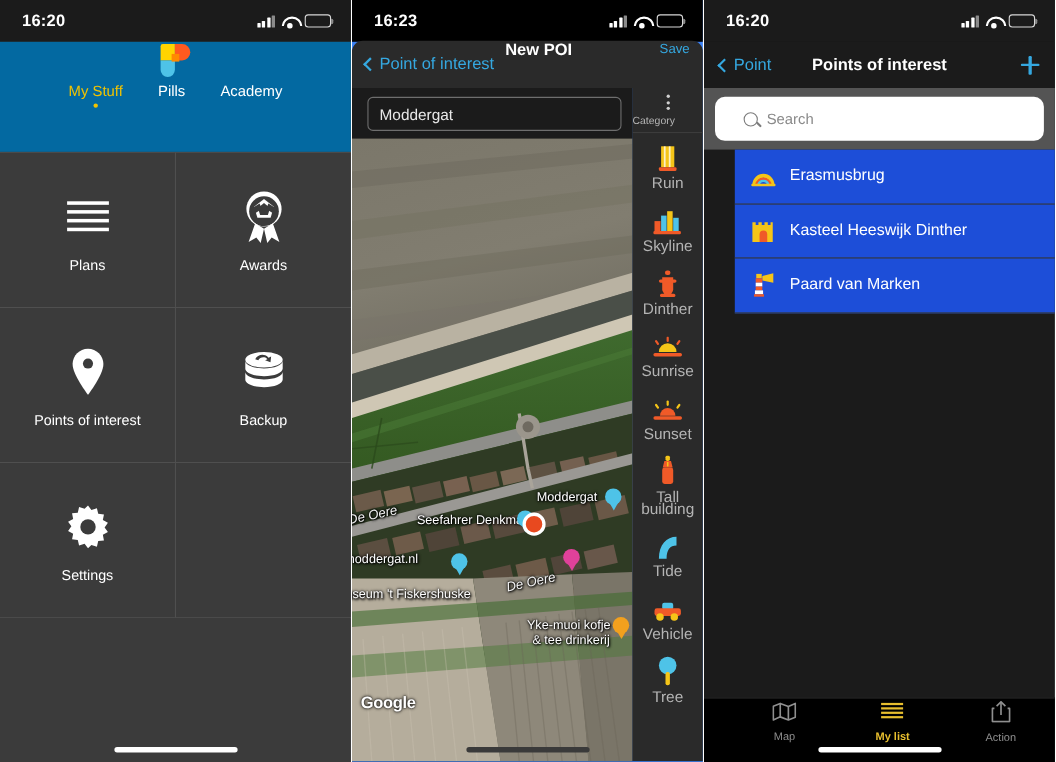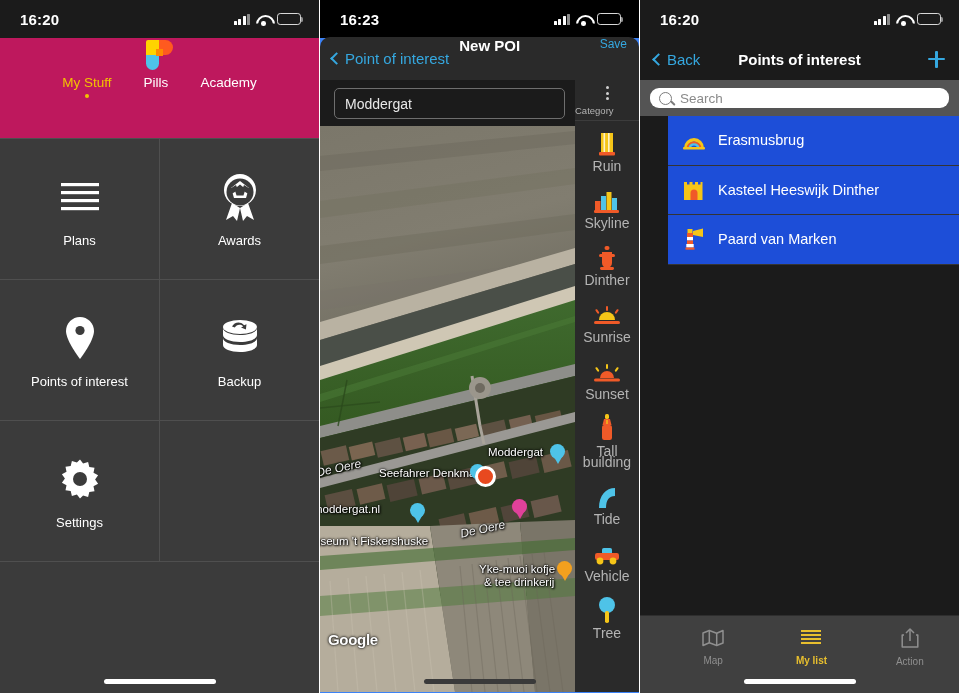--- a/index.html
+++ b/index.html
@@ -37,21 +37,21 @@
       background:#8c8c8c; border-radius:0 1.5px 1.5px 0; }
   .batt .lvl { height: 100%; width: 52%; background: #fff; border-radius: 1.6px; }
 
   
   .home-ind { position: absolute; bottom: 9px; left: 50%; transform: translateX(-50%);
               width: 112px; height: 5px; border-radius: 3px; background: #fff; }
   .home-ind.dark { background: #3a3a3a; }
 
   
   .p1 { background: #3b3b3b; }
-  .p1-top { background: #be185d; height: 100px; position: relative; }
+  .p1-top { background: #0369a1; height: 100px; position: relative; }
   .logo-wrap { display:flex; justify-content:center; padding-top: 2px; }
   .pills-logo { width: 27px; height: 30px; position: relative; }
   .pl-a { position:absolute; left:0; top:0; width:13px; height:15px; background:#ffd400; border-radius:2px 0 0 0;}
   .pl-b { position:absolute; left:13px; top:0; width:14px; height:15px; background:#ff5a1f;
           border-radius: 0 7.5px 7.5px 0; }
   .pl-c { position:absolute; left:0; top:15px; width:13px; height:15px; background:#4ec3e8;
           border-radius: 0 0 6.5px 6.5px; }
   .pl-d { position:absolute; left:10px; top:9px; width:7px; height:7px; background:#ff8a00; }
   .tabs-row { display:flex; align-items:flex-start; justify-content:center; gap:32px; margin-top: 5px; }
   .tab1 { color:#fff; font-size:13.5px; text-align:center; position:relative; padding-bottom:8px; }
@@ -109,32 +109,32 @@
 
   
   .p3 { background: #1b1b1b; }
   .navbar3 { height: 42px; background:#1b1b1b; display:flex; align-items:center; padding:0 14px; position:relative; }
   .nav3-title { position:absolute; left:0; right:0; text-align:center; color:#fff; font-size:15px; font-weight:bold; }
   .plus { position:absolute; right:14px; width:17px; height:17px; }
   .plus::before, .plus::after { content:""; position:absolute; background:#35a8e0; border-radius:1px; }
   .plus::before { left:0; top:7px; width:17px; height:2.6px; }
   .plus::after { top:0; left:7px; height:17px; width:2.6px; }
   .search-wrap { background:#545454; padding: 8px 10px; }
-  .search-box { background:#fff; border-radius:9px; height:20px; display:flex; align-items:center;
-                gap:8px; padding: 0 9px; }
+  .search-box { background:#fff; border-radius:9px; height:40px; display:flex; align-items:center;
+                gap:8px; padding: 0 26px; }
   .mag { width:13px; height:13px; border:1.8px solid #7c7c7c; border-radius:50%; position:relative; flex:0 0 auto;}
   .mag::after { content:""; position:absolute; width:5.5px; height:1.8px; background:#7c7c7c;
                 transform: rotate(45deg); right:-4.5px; bottom:0px; border-radius:1px;}
   .search-ph { color:#8a8a8a; font-size:13.5px; }
   .poi-list { background:#1d4ed8;margin-left:28px; }
   .poi-row { height: 49.5px; display:flex; align-items:center; gap:12px; padding-left: 14px;
              border-bottom:1px solid #343434; }
   .poi-row .pic { width: 24px; height:24px; display:flex; align-items:center; justify-content:center; flex:0 0 auto;}
   .poi-row .ptx { color:#fff; font-size:14.5px; }
-  .tabbar { position:absolute; bottom:0; left:0; right:0; height: 78px; background:#404040;
+  .tabbar { position:absolute; bottom:0; left:0; right:0; height: 59px; background:#000000;
             border-top:1px solid #2e2e2e; display:flex;padding-left:24px; }
   .tb { flex:1; display:flex; flex-direction:column; align-items:center; justify-content:center; gap:4px;
         padding-bottom: 14px; }
   .tb .tbl { font-size:10px; color:#8f8f8f; }
   .tb.active .tbl { color:#e8bf2e; font-weight:bold; }
 </style>
 </head>
 <body>
 
 <div class="stage">
@@ -560,21 +560,21 @@
             <i></i>
           </span>
         <span class="wifi"></span>
         <span class="batt"><span class="lvl"></span></span>
       </div>
     </div>
 
     <div class="navbar3">
       <div class="back-link">
         <span class="chev"></span>
-        <span>Back</span>
+        <span>Point</span>
       </div>
       <div class="nav3-title">Points of interest</div>
       <div class="plus"></div>
     </div>
 
     <div class="search-wrap">
       <div class="search-box">
         <span class="mag"></span>
         <span class="search-ph">Search</span>
       </div>

